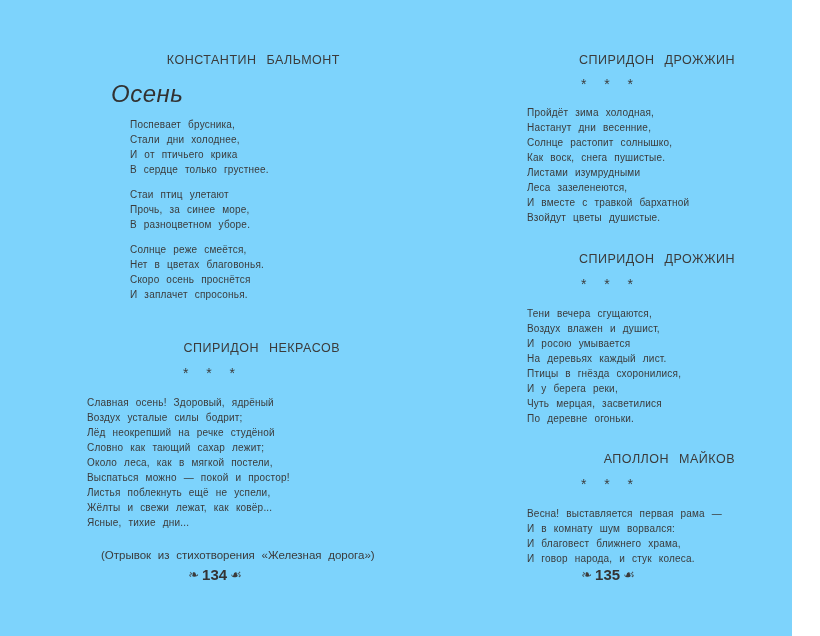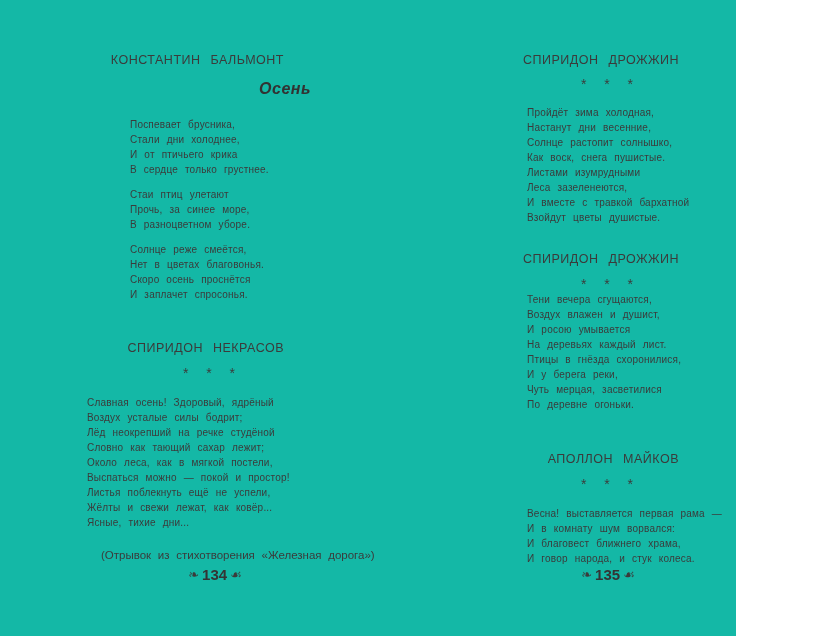--- a/index.html
+++ b/index.html
@@ -2,44 +2,44 @@
 <html lang="ru"><head>
 <meta charset="utf-8">
 <style>
   html, body {
     margin: 0;
     padding: 0;
     background: #ffffff;
   }
   .spread {
     position: relative;
-    width: 736px;
+    width: 792px;
     height: 636px;
-    background: #14b8a6;
+    background: #7dd3fc;
     overflow: hidden;
     font-family: "Liberation Sans", sans-serif;
     color: #3b3b3b;
   }
   .page { position: static; }
 
   .author {
     position: absolute;
     font-size: 12.5px;
     letter-spacing: 0.5px;
     word-spacing: 6px;
     white-space: nowrap;
     color: #3b3b3b;
   }
   .poem-title {
     position: absolute;
     width: 200px;
-    text-align: right;
-    font-size: 16px;
+    text-align: left;
+    font-size: 24px;
     font-style: italic;
-    font-weight: 700;
+    font-weight: 400;
     letter-spacing: 0.5px;
     color: #323232;
   }
   .sep {
     position: absolute;
     width: 200px;
     text-align: center;
     font-size: 14px;
     word-spacing: 10px;
     letter-spacing: 2px;
@@ -89,21 +89,21 @@
   .poem-nekrasov    { top: 395px; left: 87px; }
   .attr-nekrasov    { top: 549px; left: 101px; }
   .pagenum-left     { top: 566px; left: 115px; }
 
   
   .author-drozh1    { top: 53px;  right: 57px; }
   .sep-drozh1       { top: 76px;  left: 508px; }
   .poem-drozh1      { top: 105px; left: 527px; }
   .author-drozh2    { top: 252px; right: 57px; }
   .sep-drozh2       { top: 276px; left: 508px; }
-  .poem-drozh2      { top: 292px; left: 527px; }
+  .poem-drozh2      { top: 306px; left: 527px; }
   .author-maykov    { top: 452px; right: 57px; margin-left: 31px; }
   .sep-maykov       { top: 476px; left: 508px; }
   .poem-maykov      { top: 506px; left: 527px; }
   .pagenum-right    { top: 566px; left: 508px; }
 </style>
 </head>
 <body>
 
 <div class="spread">
 

